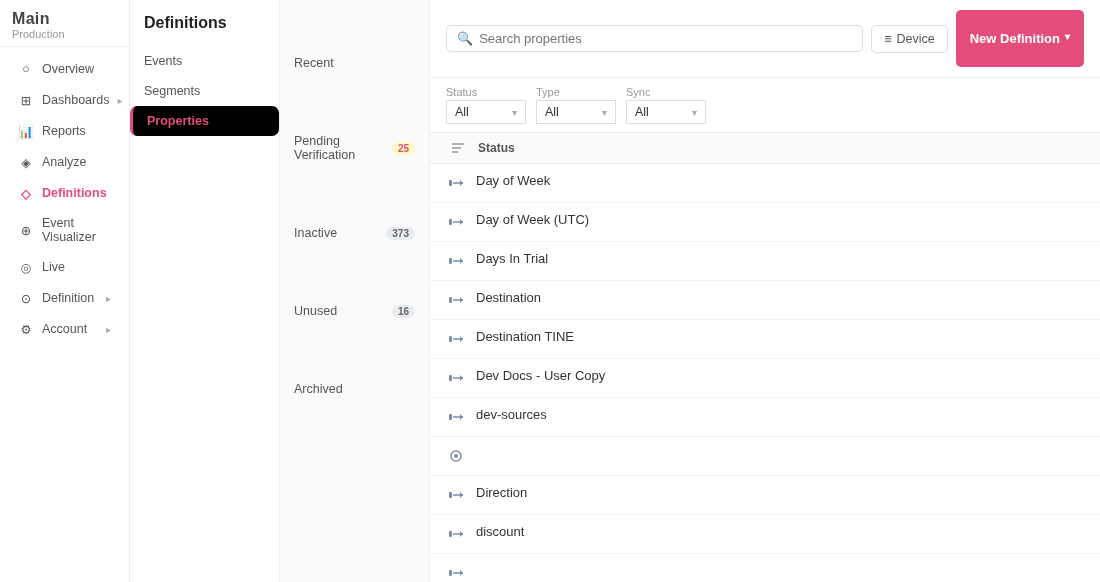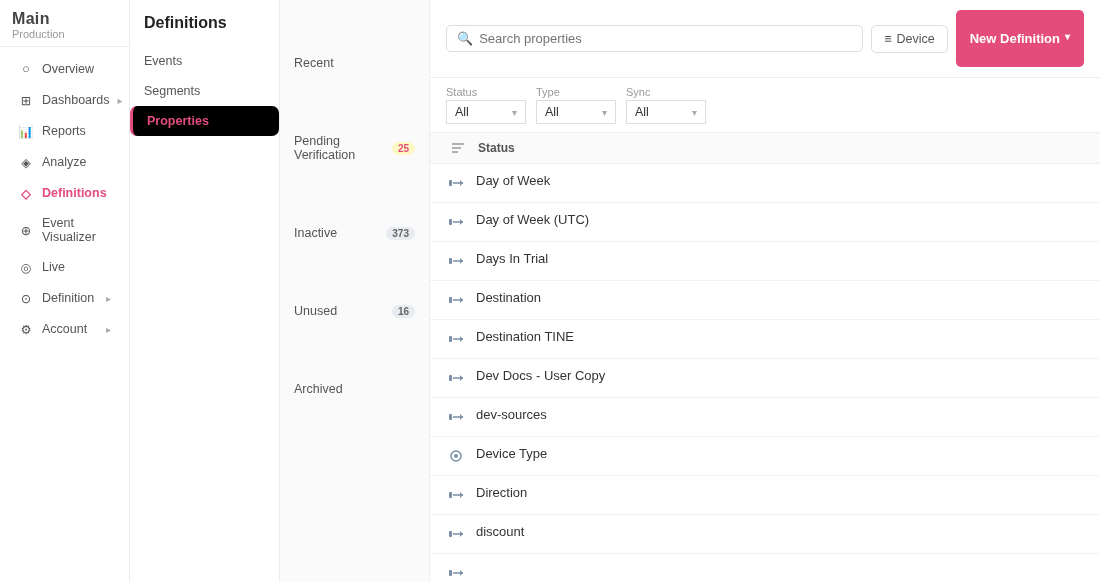--- a/index.html
+++ b/index.html
@@ -498,21 +498,20 @@
     <span class="row-name">dev-sources</span>
     <span class="row-status"></span>
   </div>
       <div class="table-row">
     <span class="row-icon">
           <svg width="16" height="16" viewBox="0 0 16 16">
             <circle cx="8" cy="8" r="5" fill="none" stroke="#7b8fa6" stroke-width="1.5"></circle>
             <circle cx="8" cy="8" r="2" fill="#7b8fa6"></circle>
           </svg>
         </span>
-    <span class="row-name">Device Type</span>
     <span class="row-status"></span>
   </div>
       <div class="table-row">
     <span class="row-icon">
           <svg width="16" height="16" viewBox="0 0 16 16">
             <rect x="1" y="5" width="3" height="6" rx="1" fill="#7b8fa6"></rect>
             <line x1="5" y1="8" x2="15" y2="8" stroke="#7b8fa6" stroke-width="1.5"></line>
             <polygon points="12,5 15,8 12,11" fill="#7b8fa6"></polygon>
           </svg>
         </span>

